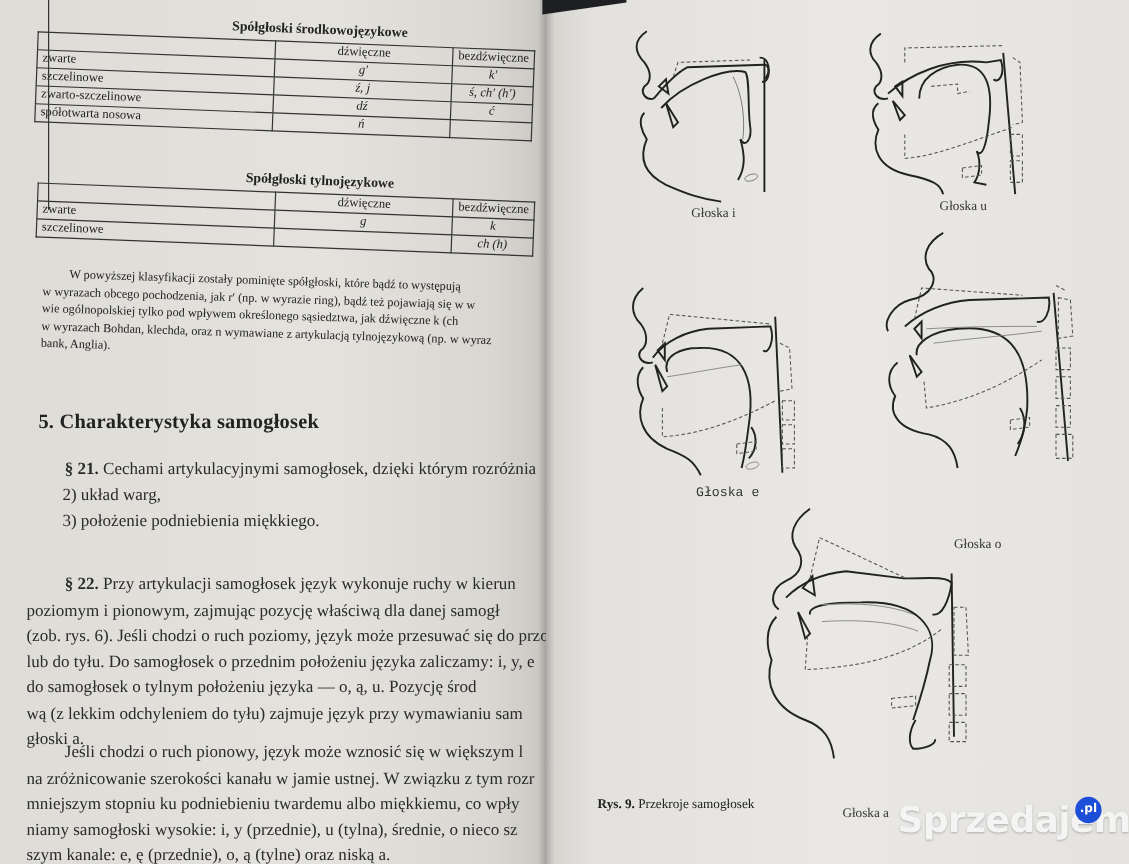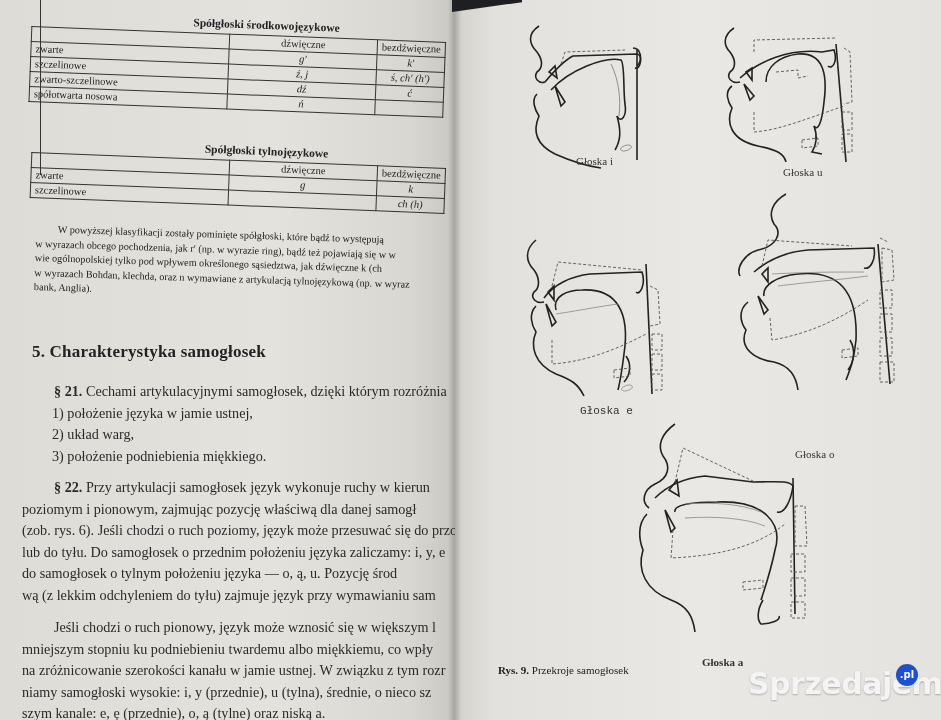--- a/index.html
+++ b/index.html
@@ -145,38 +145,38 @@
     <p style="text-indent:0">bank, Anglia).</p>
   </div>
 
   <div class="section-title">
     <span>5.</span>
     <span>Charakterystyka samogłosek</span>
   </div>
 
   <div class="body-text" style="top:381px;">
     <p><span class="bold">§ 21.</span> <span>Cechami artykulacyjnymi samogłosek, dzięki którym rozróżnia</span></p>
-    <p class="li">1) położenie języka w jamie ustnej,</p>
     <p class="li">2) układ warg,</p>
     <p class="li">3) położenie podniebienia miękkiego.</p>
   </div>
 
   <div class="body-text" style="top:477px;">
     <p><span class="bold">§ 22.</span> <span>Przy artykulacji samogłosek język wykonuje ruchy w kierun</span></p>
     <p class="noind">poziomym i pionowym, zajmując pozycję właściwą dla danej samogł</p>
     <p class="noind">(zob. rys. 6). Jeśli chodzi o ruch poziomy, język może przesuwać się do przo</p>
     <p class="noind">lub do tyłu. Do samogłosek o przednim położeniu języka zaliczamy: i, y, e</p>
     <p class="noind">do samogłosek o tylnym położeniu języka — o, ą, u. Pozycję środ</p>
     <p class="noind">wą (z lekkim odchyleniem do tyłu) zajmuje język przy wymawianiu sam</p>
+    <p class="noind">głoski a.</p>
   </div>
 
   <div class="body-text" style="top:617px;">
     <p>Jeśli chodzi o ruch pionowy, język może wznosić się w większym l</p>
+    <p class="noind">na zróżnicowanie szerokości kanału w jamie ustnej. W związku z tym rozr</p>
     <p class="noind">mniejszym stopniu ku podniebieniu twardemu albo miękkiemu, co wpły</p>
-    <p class="noind">na zróżnicowanie szerokości kanału w jamie ustnej. W związku z tym rozr</p>
     <p class="noind">niamy samogłoski wysokie: i, y (przednie), u (tylna), średnie, o nieco sz</p>
     <p class="noind">szym kanale: e, ę (przednie), o, ą (tylne) oraz niską a.</p>
   </div>
 </div>
 
 <div class="page-right"></div>
 <div class="spine-shadow"></div>
 <div class="corner-dark"></div>
 
 <div class="fig" style="left:525px; top:20px;">
@@ -194,21 +194,21 @@
     </g>
     <g fill="none" stroke="#555" stroke-width="0.9" stroke-dasharray="3 2">
       <path d="M36 44 L40 32 L100 30"></path>
     </g>
     <g fill="none" stroke="#777" stroke-width="0.8">
       <path d="M86 44 C94 60 96 80 94 96"></path>
       <path d="M96 128 C100 124 108 124 106 128 C102 132 94 132 96 128"></path>
     </g>
   </svg>
 </div>
-<div class="cap" style="left:576px; top:155px;">Głoska i</div>
+<div class="cap" style="left:576px; top:172px;">Głoska i</div>
 
 <div class="fig" style="left:718px; top:22px;">
   <svg width="150" height="140" viewBox="0 0 150 140">
     <g fill="none" stroke="#222" stroke-width="1.6">
       <path d="M16 6 C4 14 6 24 12 30 C18 38 18 46 12 50 C8 56 14 62 22 60"></path>
       <path d="M22 56 C40 40 70 26 104 30 L116 28 C120 40 114 48 110 44"></path>
       <path d="M118 22 L128 140"></path>
       <path d="M48 60 C48 44 62 34 80 32 C104 30 110 50 106 80 C104 100 100 110 96 104"></path>
       <path d="M14 64 C6 70 10 80 14 86 C8 100 12 118 40 124 C60 128 66 132 68 140"></path>
       <path d="M26 62 L32 78 L36 74 Z"></path>
@@ -308,21 +308,21 @@
       <path d="M166 158 L180 158 L180 176 L166 176 Z"></path>
       <path d="M166 182 L180 182 L180 198 L166 198 Z"></path>
       <path d="M118 162 L138 160 L138 168 L118 170 Z"></path>
     </g>
     <g fill="none" stroke="#888" stroke-width="0.8">
       <path d="M60 98 C90 96 120 98 140 106"></path>
       <path d="M60 84 C90 82 116 84 136 92"></path>
     </g>
   </svg>
 </div>
-<div class="cap" style="left:702px; top:656px;font-weight:bold;">Głoska a</div>
+<div class="cap" style="left:702px; top:672px;">Głoska a</div>
 
 <div class="fig-caption">
   <b>Rys. 9.</b>
   <span>Przekroje samogłosek</span>
 </div>
 
 <div class="watermark">Sprzedajemy</div>
 <div class="wm-badge">.pl</div>
 
 </body></html>

